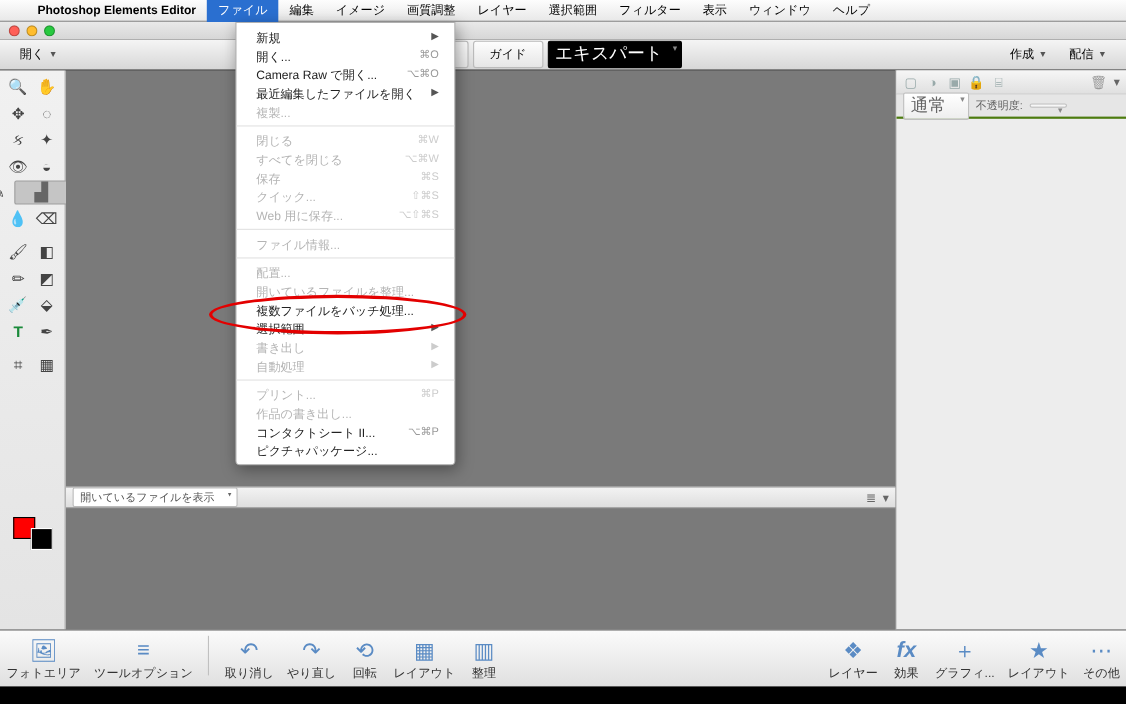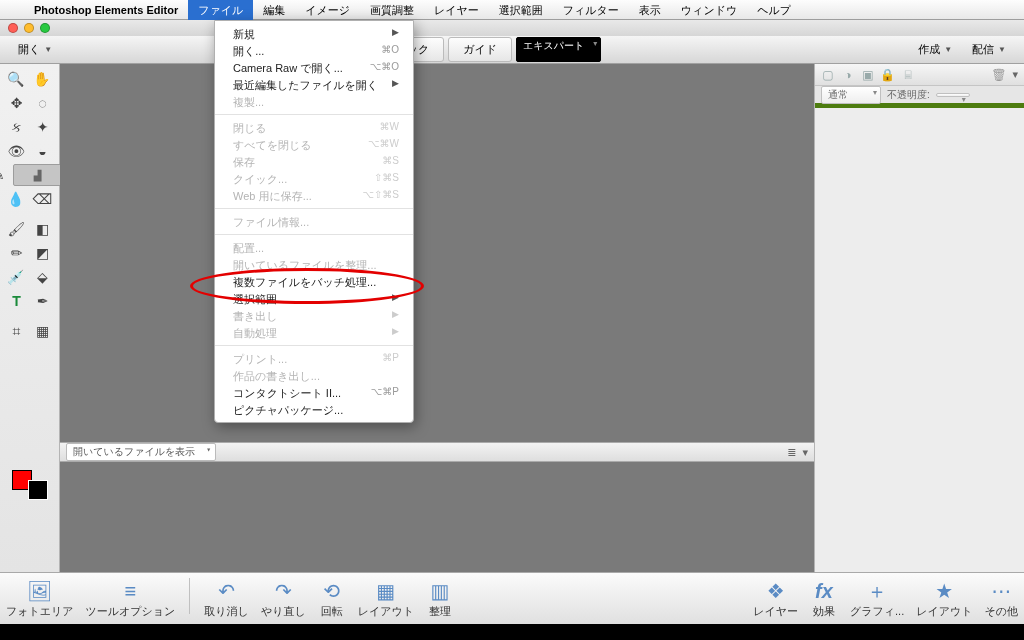--- a/index.html
+++ b/index.html
@@ -27,22 +27,22 @@
   .swatch{ margin-top:auto; margin-bottom:72px; position:relative; width:36px; height:30px;}
   .swA{position:absolute;width:20px;height:20px;background:#ff0000;border:1px solid #000;left:0;top:0;}
   .swB{position:absolute;width:20px;height:20px;background:#000;border:1px solid #fff;right:0;bottom:0;}
   .canvas{ flex:1; background:#7a7a7a; position:relative; }
   .filedrop{ position:absolute; left:0; top:378px; right:0; height:20px; background:linear-gradient(#f3f3f3,#dedede); border-top:1px solid #aaa; border-bottom:1px solid #aaa; display:flex; align-items:center; padding:0 6px; gap:6px; }
   .fdsel{ background:#fff; border:1px solid #bbb; padding:1px 20px 1px 6px; border-radius:2px; position:relative; min-width:140px; font-size:10px; color:#555;font-family:Liberation Mono, monospace;}
   .fdsel::after{content:"▾"; position:absolute; right:4px; font-size:8px; color:#666;}
   .rightpanel{ width:210px; background:#ededed; border-left:1px solid #b4b4b4; display:flex; flex-direction:column; }
   .ricons{ height:22px; background:linear-gradient(#f6f6f6,#e0e0e0); display:flex; align-items:center; padding:0 6px; gap:6px; border-bottom:1px solid #c5c5c5;}
   .ricon{ width:14px; height:14px; font-size:12px; color:#9aa; display:flex;align-items:center;justify-content:center;}
-  .rcombo{ height:22px; display:flex; align-items:center; gap:6px; padding:0 6px; background:#e6e6e6; border-bottom:5px solid #4d7c0f;}
-  .sel{ background:linear-gradient(#fff,#eee); border:1px solid #c0c0c0; border-radius:2px; padding:1px 16px 1px 6px; font-size:10px; color:#666; position:relative; min-width:60px;}
+  .rcombo{ height:22px; display:flex; align-items:center; gap:6px; padding:0 6px; background:#e6e6e6; border-bottom:2px solid #4d7c0f;}
+  .sel{ background:linear-gradient(#fff,#eee); border:1px solid #c0c0c0; border-radius:2px; padding:1px 16px 1px 6px; font-size:16px; color:#666; position:relative; min-width:60px;}
   .sel::after{content:"▾";position:absolute;right:3px;font-size:8px;color:#888;}
   .botbar{ height:52px; background:linear-gradient(#fbfbfb,#e0e0e0); border-top:1px solid #a9a9a9; display:flex; align-items:center; justify-content:space-between; padding:0 6px;}
   .bgrp{display:flex; gap:12px;}
   .bitm{display:flex;flex-direction:column;align-items:center;gap:0px;color:#333;font-size:9px;}
   .bicon{width:28px;height:26px;display:flex;align-items:center;justify-content:center;font-size:20px;color:#5a8bc4;}
   .sepv{width:1px;height:36px;background:#c0c0c0;margin:0 2px;}
   .dropdown{ position:absolute; left:214px; top:20px; width:200px; background:#fff; border:1px solid #b0b0b0; border-radius:0 0 4px 4px; box-shadow:2px 4px 14px rgba(0,0,0,.35); padding:4px 0; z-index:100;}
   .ditem{display:flex; justify-content:space-between; align-items:flex-start; padding:2px 14px 2px 18px; color:#222; height:17px; font-size:11px;}
   .ditem.disabled{color:#b4b4b4;}
   .ditem .sc{color:#999; font-size:10px;}

